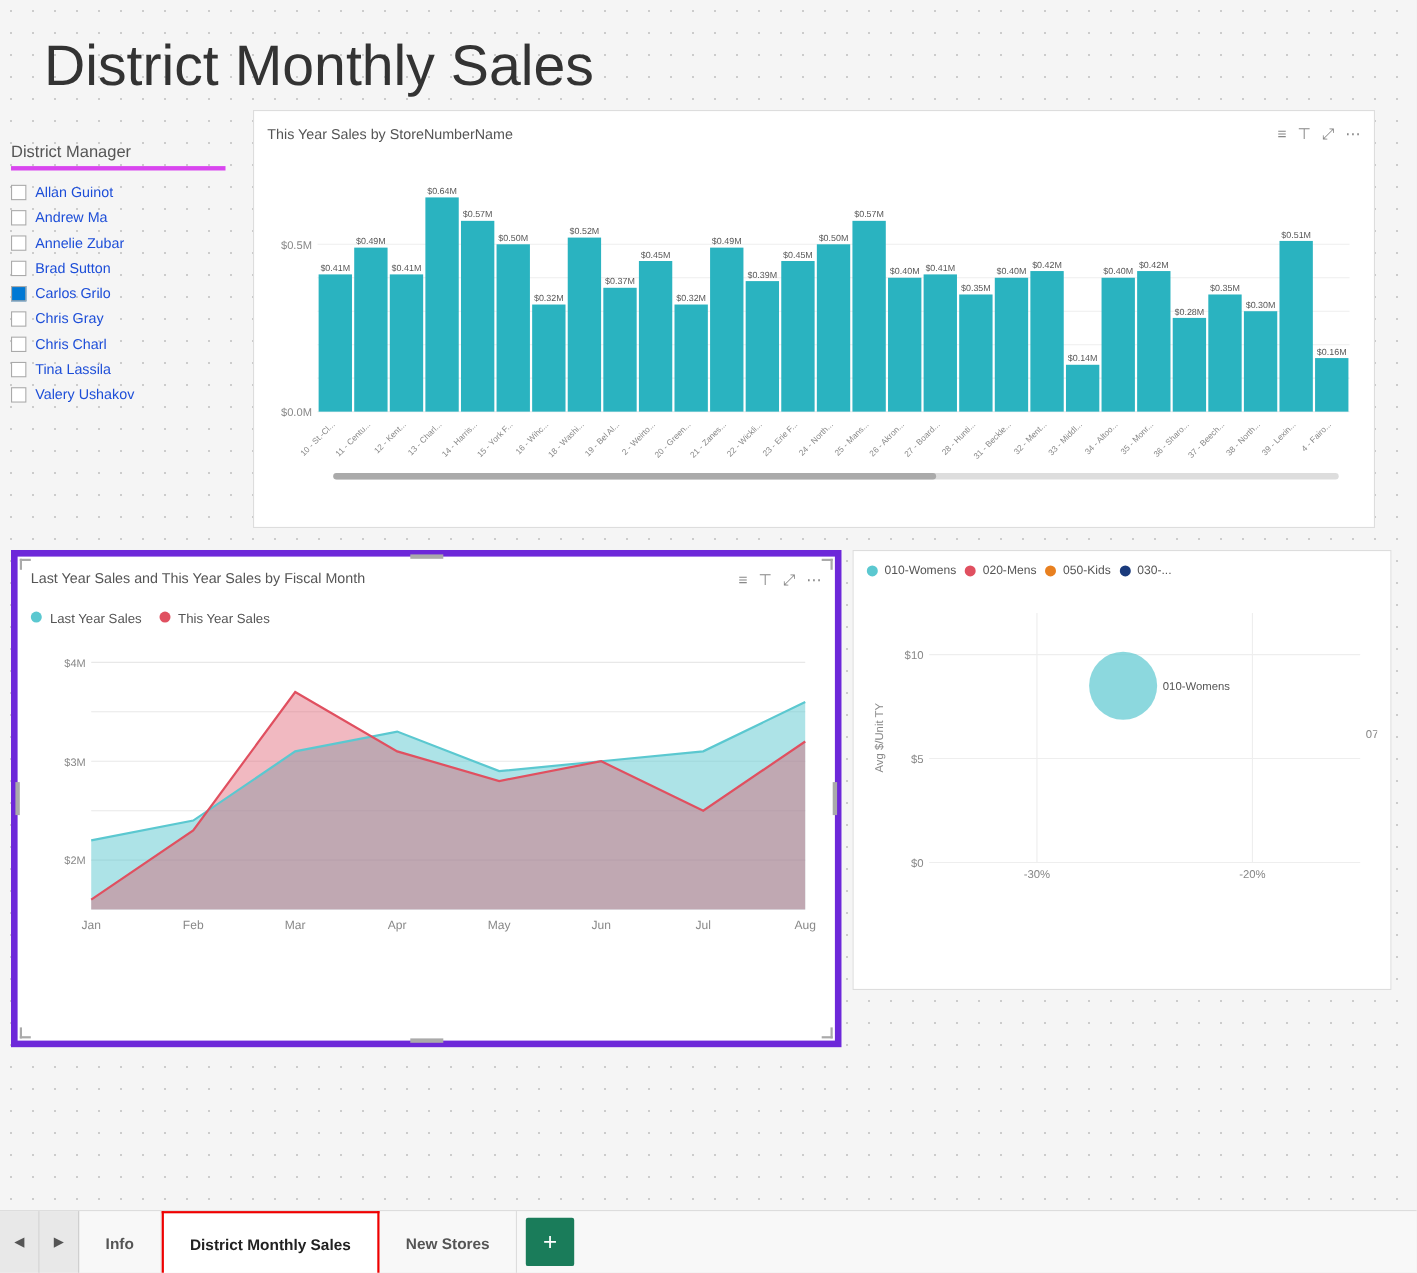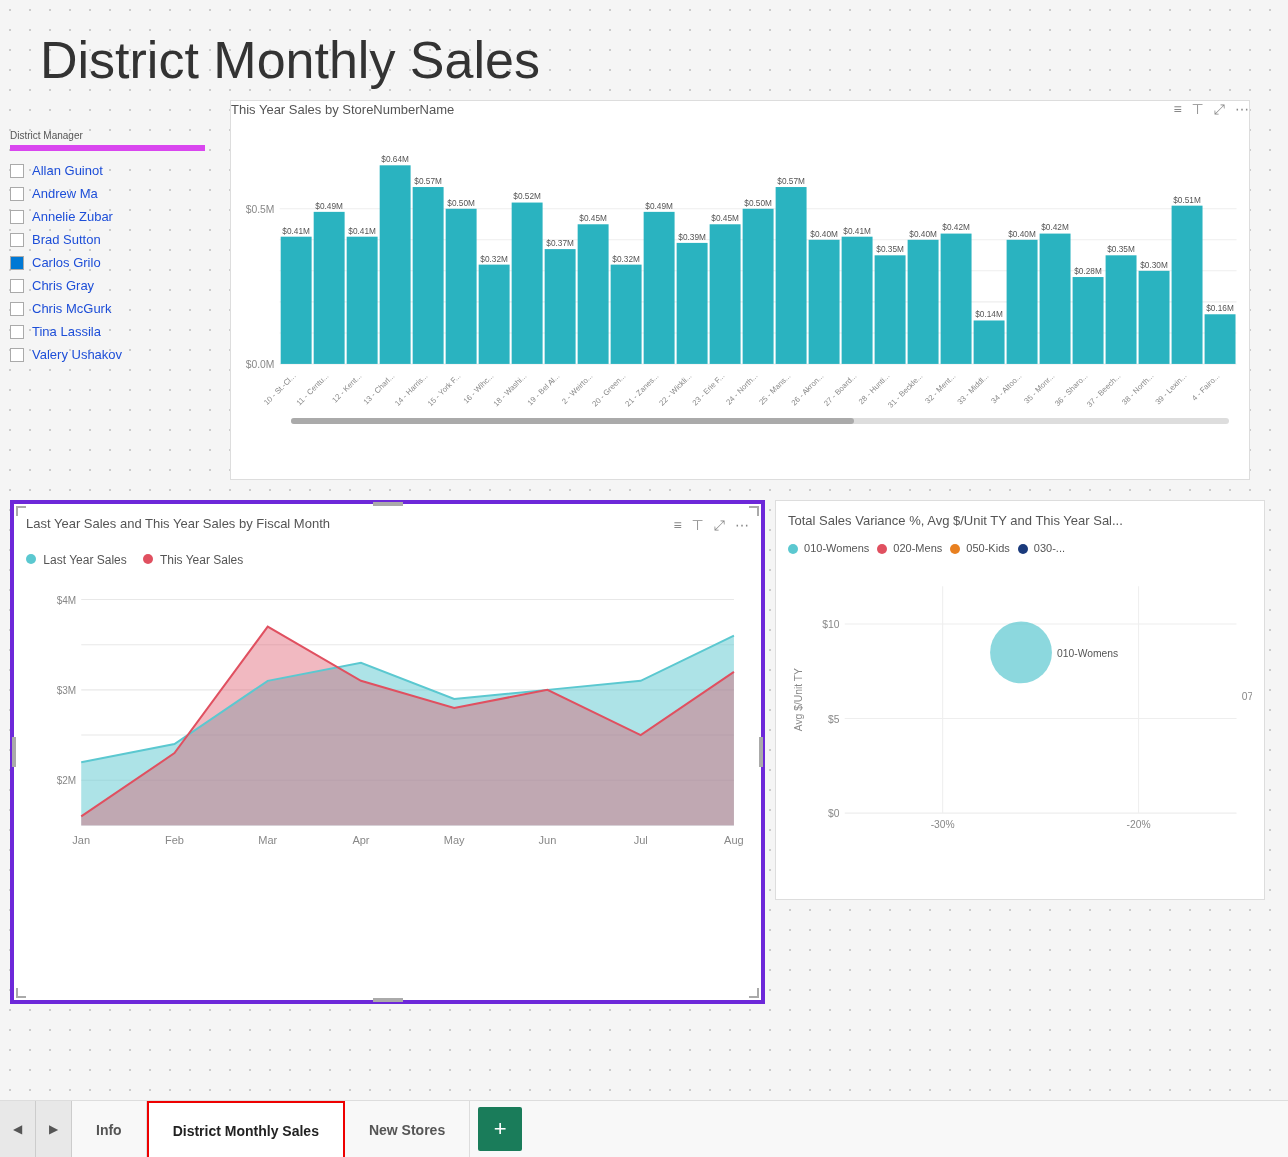--- a/index.html
+++ b/index.html
@@ -46,24 +46,24 @@
     
     .filter-panel {
       position: absolute;
       top: 130px;
       left: 10px;
       width: 195px;
       background: transparent;
       z-index: 1;
     }
     .filter-panel-title {
-      font-size: 10px;
+      font-size: 15px;
       color: #555;
       margin-bottom: 8px;
-      border-bottom: 6px solid #d946ef;
+      border-bottom: 4px solid #d946ef;
       padding-bottom: 4px;
     }
     .filter-item {
       display: flex;
       align-items: center;
       gap: 8px;
       padding: 4px 0;
       font-size: 13px;
       color: #1d4ed8;
     }
@@ -81,20 +81,21 @@
     
     .bar-chart-panel {
       position: absolute;
       top: 100px;
       left: 230px;
       width: 1020px;
       height: 380px;
       background: white;
       border: 1px solid #ddd;
       z-index: 1;
+      padding: 12px;
     }
     .chart-header {
       display: flex;
       justify-content: space-between;
       align-items: center;
       margin-bottom: 8px;
     }
     .chart-title {
       font-size: 13px;
       color: #555;
@@ -114,23 +115,23 @@
       width: 100%;
       height: 100%;
     }
 
     
     .line-chart-panel {
       position: absolute;
       top: 500px;
       left: 10px;
       width: 755px;
-      height: 504px;
+      height: 452px;
       background: white;
-      border: 4px solid #6d28d9;
+      border: 6px solid #6d28d9;
       z-index: 2;
       padding: 12px;
     }
     .line-chart-title {
       font-size: 13px;
       color: #555;
       margin-bottom: 4px;
     }
     .legend {
       display: flex;
@@ -329,21 +330,21 @@
         <div class="filter-item">
           <div class="filter-checkbox checked"></div>
           <span>Carlos Grilo</span>
         </div>
         <div class="filter-item">
           <div class="filter-checkbox"></div>
           <span>Chris Gray</span>
         </div>
         <div class="filter-item">
           <div class="filter-checkbox"></div>
-          <span>Chris McGurk</span>
+          <span>Chris Charl</span>
         </div>
         <div class="filter-item">
           <div class="filter-checkbox"></div>
           <span>Tina Lassila</span>
         </div>
         <div class="filter-item">
           <div class="filter-checkbox"></div>
           <span>Valery Ushakov</span>
         </div>
       </div>
@@ -513,23 +514,20 @@
           <text x="333.57142857142856" y="258" text-anchor="middle" font-size="11" fill="#888">Apr</text>
           <text x="426.4285714285714" y="258" text-anchor="middle" font-size="11" fill="#888">May</text>
           <text x="519.2857142857142" y="258" text-anchor="middle" font-size="11" fill="#888">Jun</text>
           <text x="612.1428571428571" y="258" text-anchor="middle" font-size="11" fill="#888">Jul</text>
           <text x="705" y="258" text-anchor="middle" font-size="11" fill="#888">Aug</text>
         </svg>
     </div>
   </div>
 
   <div class="scatter-panel">
-    <div class="chart-header">
-      <div class="scatter-title">Total Sales Variance %, Avg $/Unit TY and This Year Sal...</div>
-    </div>
     <div class="scatter-legend">
       <span>
         <span class="scatter-legend-dot" style="background:#5bc8d0;"></span>
         <span>010-Womens</span>
       </span>
       <span>
         <span class="scatter-legend-dot" style="background:#e05060;"></span>
         <span>020-Mens</span>
       </span>
       <span>

